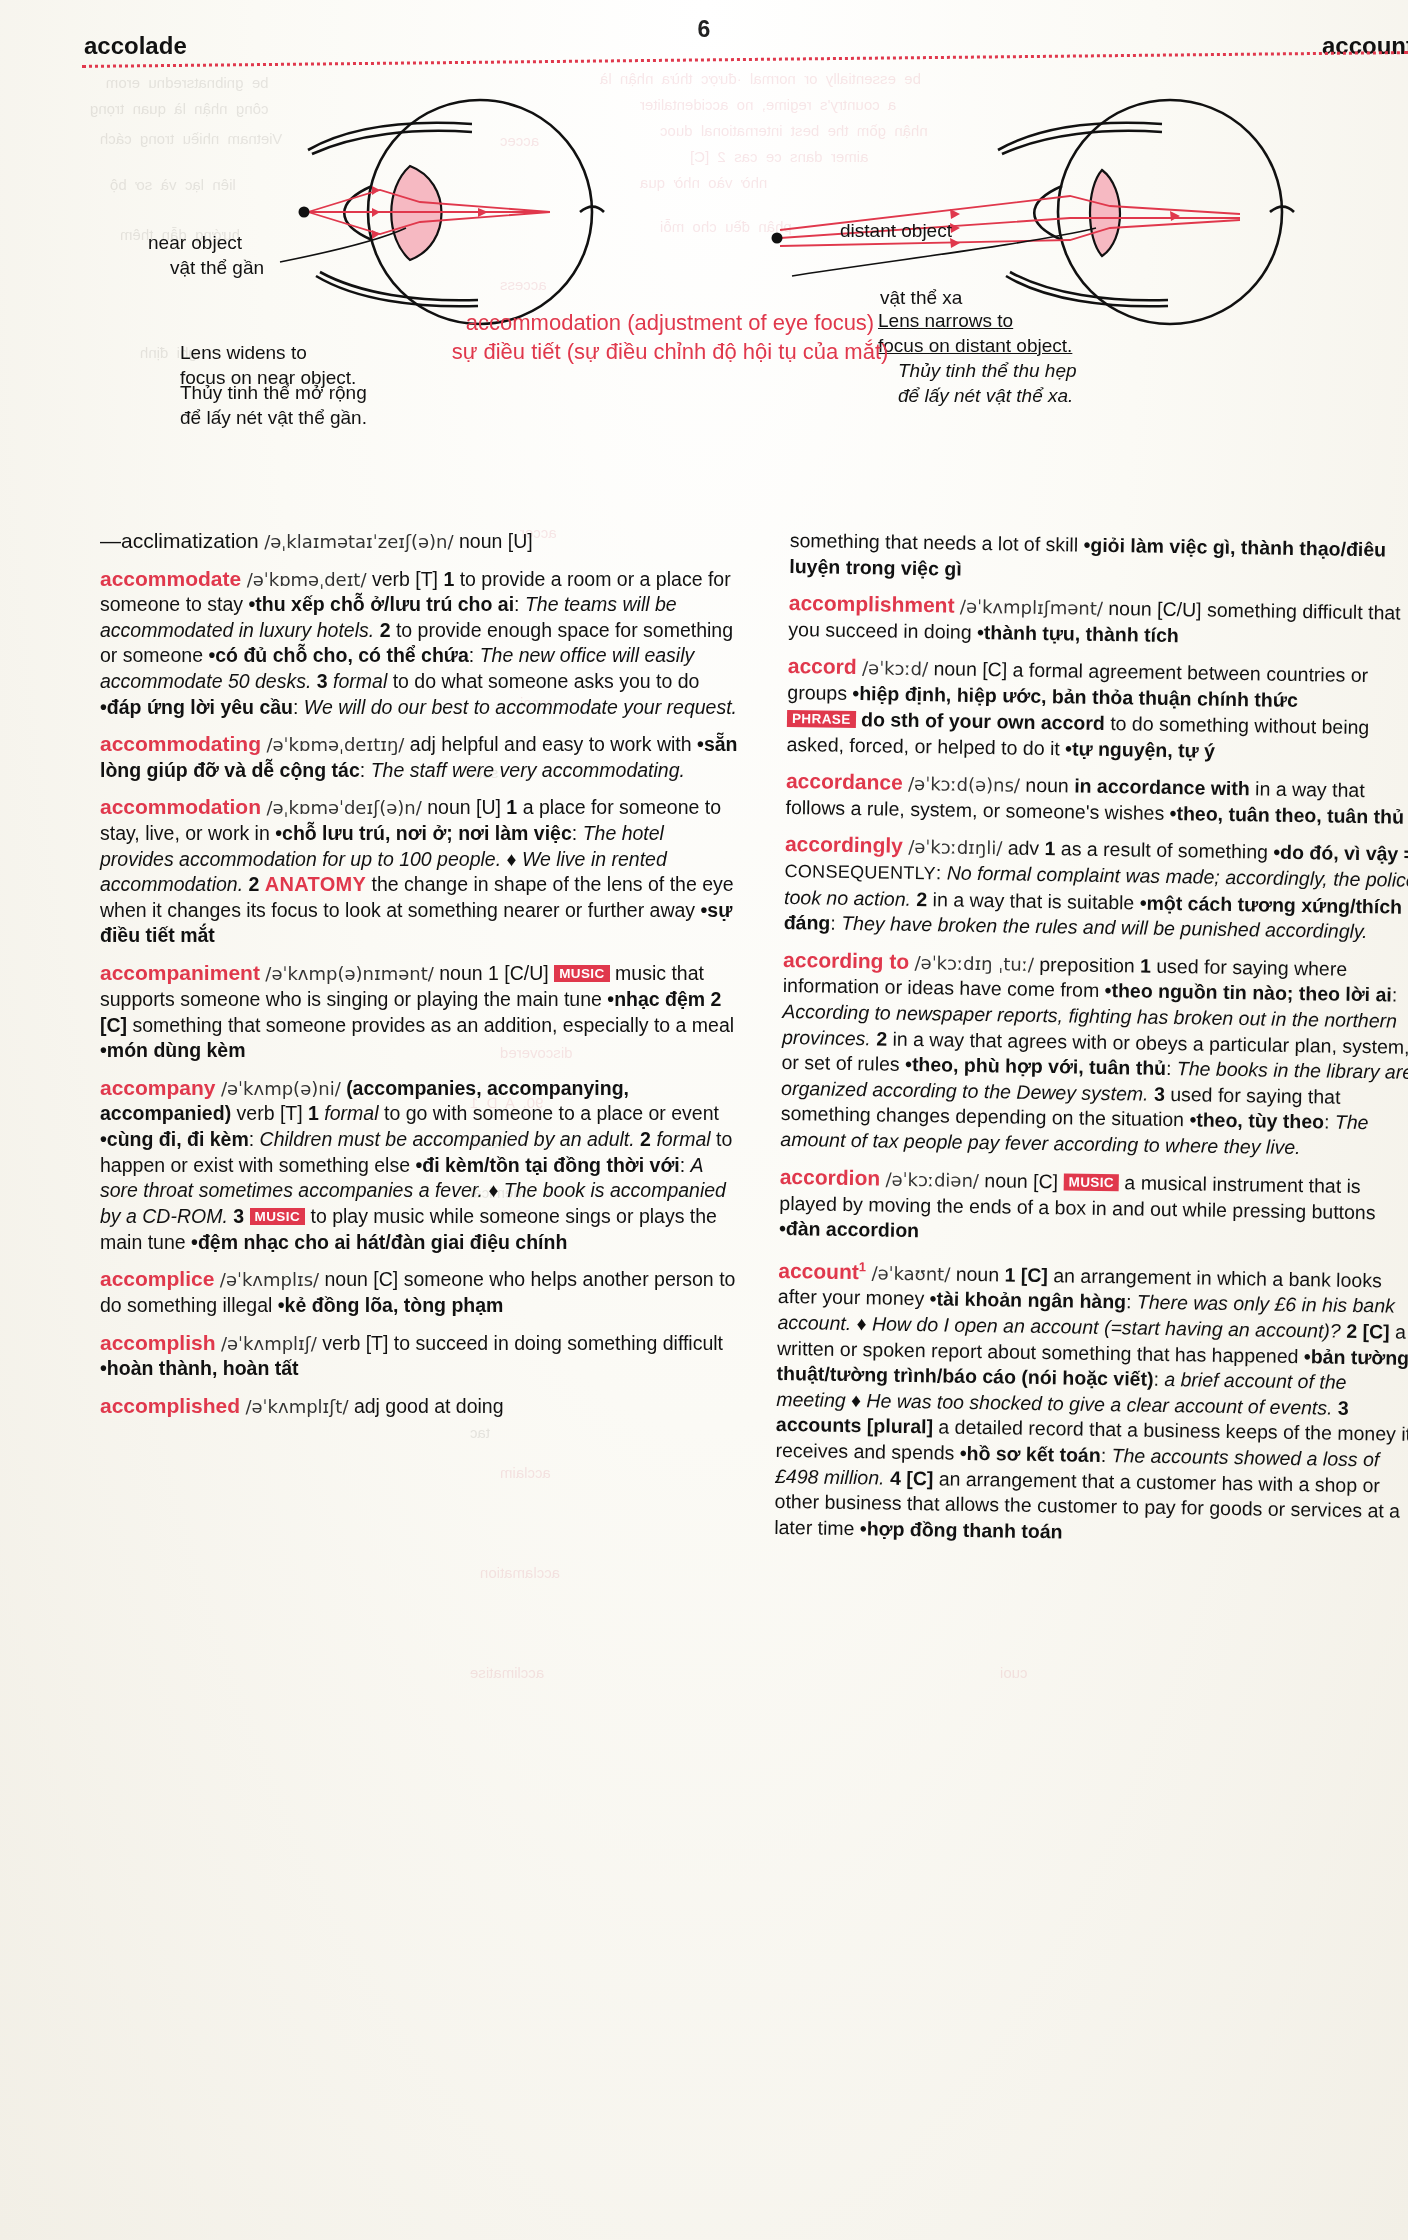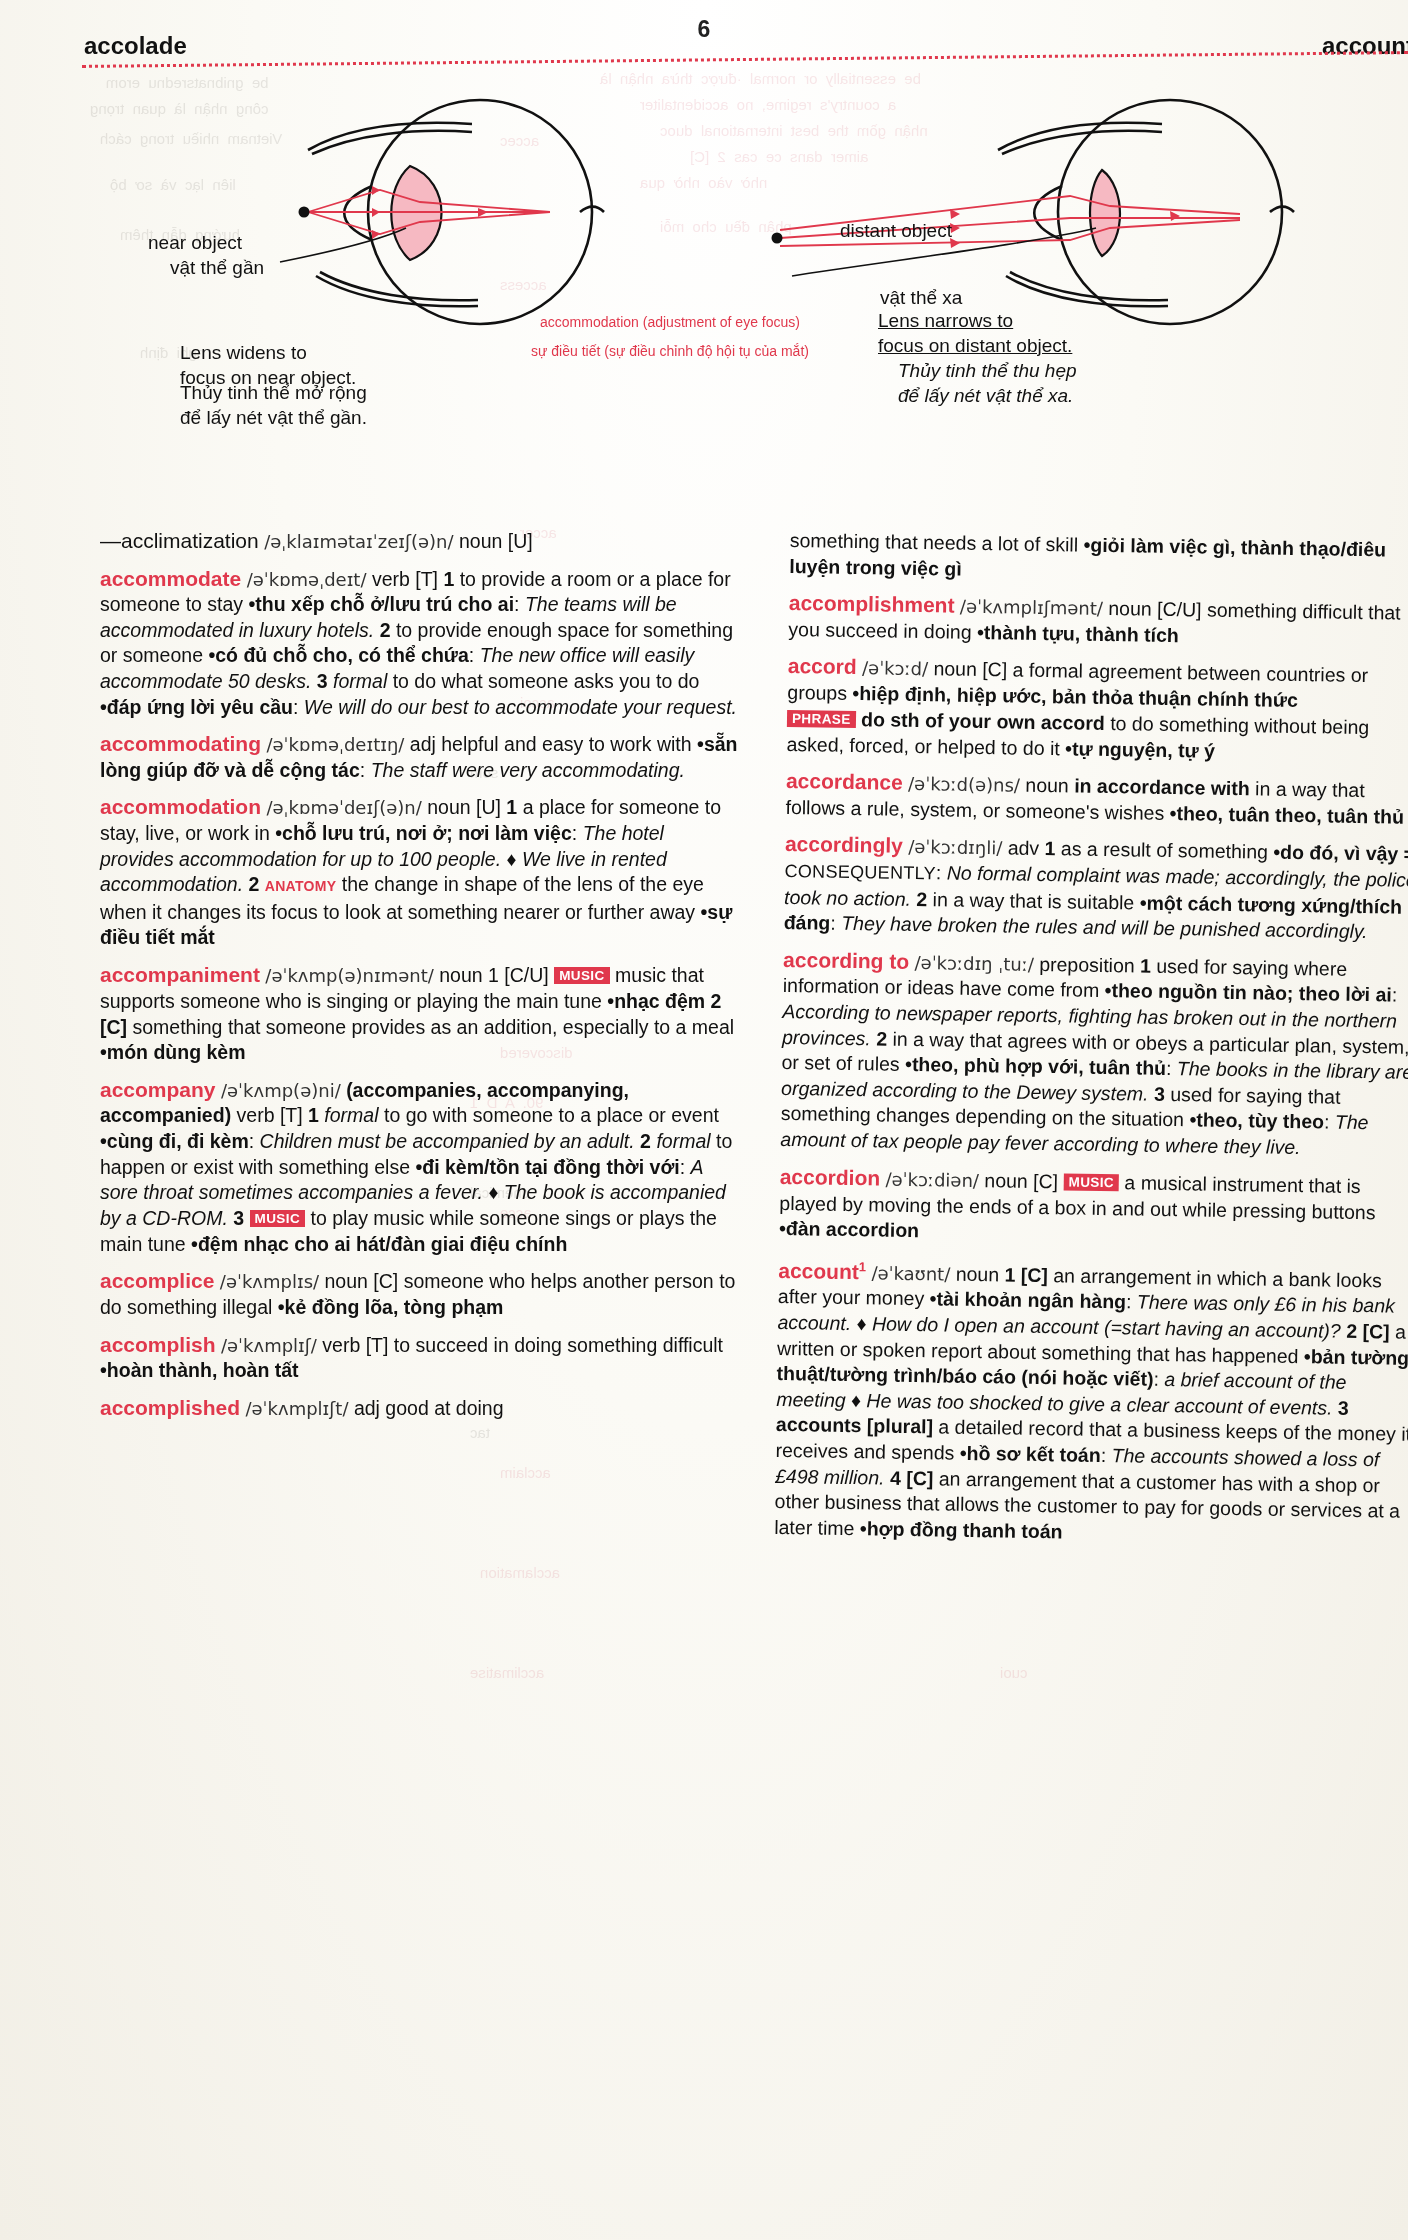--- a/index.html
+++ b/index.html
@@ -46,21 +46,21 @@
 
   
   .illus{position:absolute;left:80px;top:62px;width:1320px;height:300px;}
   .illus svg{display:block;}
 
   .cap{
     position:absolute;font-size:19px;line-height:25px;color:#111;
   }
   .illus-title{
     position:absolute;left:340px;top:308px;width:660px;text-align:center;
-    color:#e0384c;font-size:14px;line-height:29px;
+    color:#e0384c;font-size:22px;line-height:29px;
   }
 
   
   .col{
     position:absolute;top:528px;width:640px;
     font-size:19.5px;line-height:25.6px;
   }
   .col.left{left:100px;}
   .col.right{left:790px;transform:rotate(0.9deg);transform-origin:0 0;}
   .entry{margin-bottom:11px;}
@@ -68,21 +68,21 @@
   .hw sup{font-size:13px;}
   .ipa{color:#333;font-family:"DejaVu Sans", sans-serif;font-size:18px;}
   .pos{font-style:normal;}
   .num{font-weight:700;}
   .it{font-style:italic;}
   .vn{font-weight:700;}
   .lbl{
     background:#e0384c;color:#fff;font-size:13.5px;font-weight:700;
     padding:1px 5px;letter-spacing:.4px;vertical-align:1.5px;
   }
-  .lbl2{color:#e0384c;font-size:14px;font-weight:700;letter-spacing:.3px;}
+  .lbl2{color:#e0384c;font-size:20px;font-weight:700;letter-spacing:.3px;}
   .sc{font-variant:small-caps;font-size:18px;letter-spacing:.3px;}
   .bul{font-weight:700;}
 </style>
 </head>
 <body>
 
 <div class="page">
 
   <div class="bleed" style="left:90px;top:70px;">be  gnibnatsrednu  erom
 công  nhận  là  quan  trọng</div>

